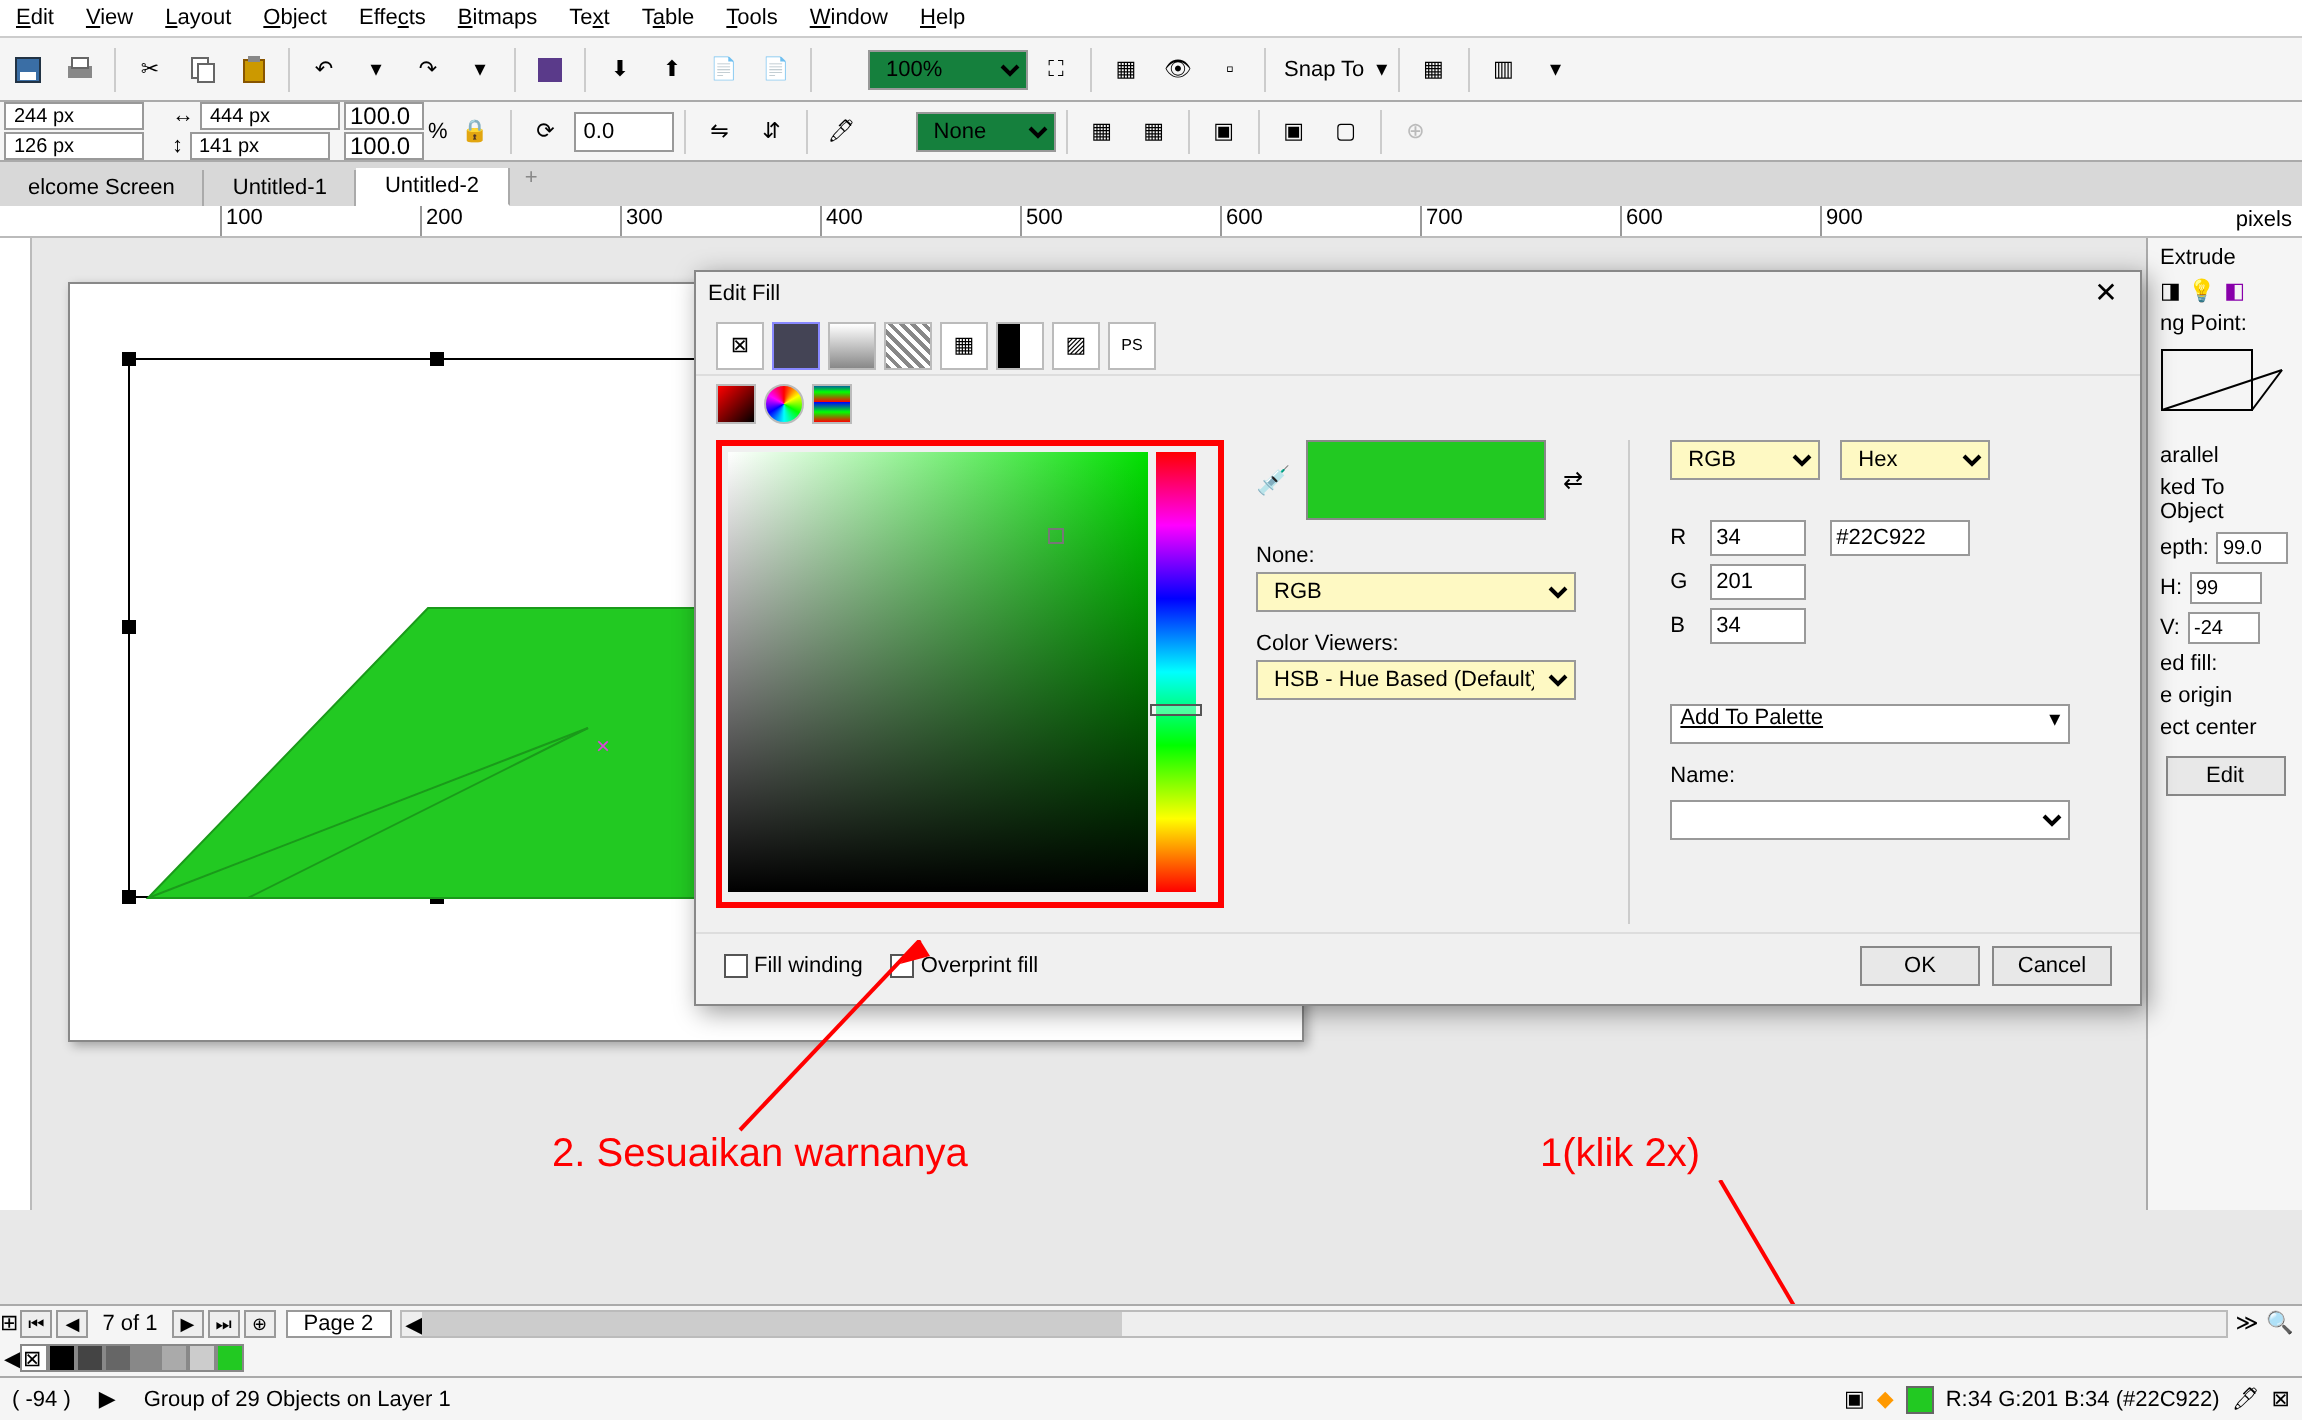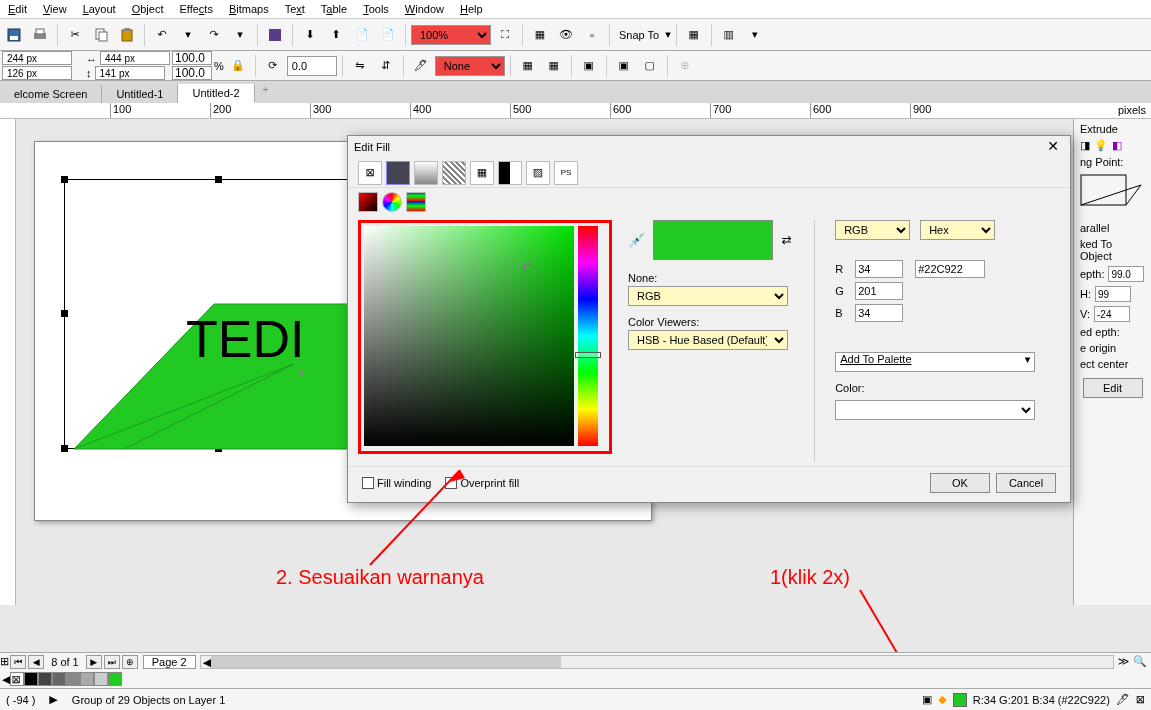--- a/index.html
+++ b/index.html
@@ -3,21 +3,21 @@
 <meta charset="utf-8">
 <style>
 * { box-sizing: border-box; margin: 0; padding: 0; font-family: "Segoe UI", Tahoma, sans-serif; font-size: 11px; }
 body { background: #e8e8e8; width: 1151px; height: 710px; overflow: hidden; position: relative; color: #000; }
 .menu-bar { background: #fff; height: 19px; display: flex; align-items: center; padding-left: 0; border-bottom: 1px solid #ccc; }
 .menu-item { padding: 2px 8px; cursor: default; }
 .menu-item u { text-decoration: underline; }
 .toolbar { background: #f5f5f5; height: 32px; display: flex; align-items: center; padding: 0 2px; border-bottom: 1px solid #aaa; gap: 2px; }
 .tb-btn { width: 24px; height: 24px; display: flex; align-items: center; justify-content: center; background: transparent; border: 1px solid transparent; }
 .tb-sep { width: 1px; height: 22px; background: #ccc; margin: 0 3px; }
-.zoom-select { height: 20px; width: 80px; border: 1px solid #999; background: #ef4444; padding: 0 4px; }
+.zoom-select { height: 20px; width: 80px; border: 1px solid #999; background: #15803d; padding: 0 4px; margin-left: 23px; }
 .prop-bar { background: #f5f5f5; height: 30px; display: flex; align-items: center; border-bottom: 1px solid #aaa; padding: 0 2px; gap: 2px; }
 .coord-box { width: 70px; height: 14px; border: 1px solid #999; background: #fff; padding: 0 4px; font-size: 10px; }
 .coords { display: flex; flex-direction: column; gap: 1px; }
 .coords-pair { display: flex; align-items: center; gap: 3px; }
 .pct { display: flex; flex-direction: column; gap: 1px; }
 .pct-field { width: 40px; height: 14px; border: 1px solid #999; background: #fff; padding: 0 2px; font-size: 12px; }
 .rotate-field { width: 50px; height: 20px; border: 1px solid #999; background: #fff; padding: 0 4px; }
 .tabs-bar { background: #d8d8d8; height: 22px; display: flex; align-items: flex-end; }
 .doc-tab { padding: 3px 14px; background: #d8d8d8; border-right: 1px solid #aaa; font-size: 11px; }
 .doc-tab.active { background: #fff; border-bottom: 1px solid #fff; }
@@ -247,21 +247,20 @@
       <div class="handle h-e"></div>
       <div class="handle h-sw"></div>
       <div class="handle h-s"></div>
       <div class="handle h-se"></div>
     </div>
     <svg class="extrude-shape" width="320" height="200">
       <polygon points="10,180 150,35 310,35 310,180" fill="#22c922" stroke="#1a9a1a"></polygon>
       <line x1="10" y1="180" x2="230" y2="95" stroke="#1a9a1a"></line>
       <line x1="60" y1="180" x2="230" y2="95" stroke="#1a9a1a"></line>
     </svg>
-    <div style="position:absolute;left:170px;top:190px;font-size:52px;font-weight:400;color:#000;font-family:Arial">TEDI</div>
     <span style="position:absolute;left:282px;top:247px;color:#d4d;font-size:12px">×</span>
   </div>
 
   <div class="side-panel">
     <div class="panel-title">Extrude</div>
     <div class="panel-row">
       <span>◨</span>
       <span style="color:#f90">💡</span>
       <span style="color:#80a">◧</span>
     </div>
@@ -278,21 +277,21 @@
         <input class="panel-field" value="99.0" style="">
       </div>
     <div class="panel-row">
         <span>H:</span>
         <input class="panel-field" value="99" style="">
       </div>
     <div class="panel-row">
         <span>V:</span>
         <input class="panel-field" value="-24" style="">
       </div>
-    <div class="panel-row">ed epth:</div>
+    <div class="panel-row">ed fill:</div>
     <div class="panel-row">e origin</div>
     <div class="panel-row">ect center</div>
     <div class="btn" style="margin:6px auto">Edit</div>
   </div>
 </div>
 
 <div class="dialog">
   <div class="dlg-title">
     <span>Edit Fill</span>
     <span class="dlg-close">✕</span>
@@ -347,21 +346,21 @@
       </div>
       <div class="rgb-row">
         <span class="ch">G</span>
         <input class="rgb-spin" value="201" style="">
       </div>
       <div class="rgb-row">
         <span class="ch">B</span>
         <input class="rgb-spin" value="34" style="">
       </div>
       <div class="pal-combo"><span>Add To Palette</span> <span style="float:right">▾</span></div>
-      <div class="lbl" style="margin-top:10px">Color:</div>
+      <div class="lbl" style="margin-top:10px">Name:</div>
       <select class="name-field"></select>
     </div>
   </div>
   <div class="dlg-bottom">
     <div class="checks">
       <label class="chk">
           <span class="chk-box"></span>
           <span>Fill winding</span>
         </label>
       <label class="chk">
@@ -384,21 +383,21 @@
 <svg class="line2">
     <line x1="10" y1="0" x2="60" y2="85" stroke="#f00" stroke-width="2"></line>
     <polygon points="60,85 50,75 62,72" fill="#f00"></polygon>
   </svg>
 <div class="annot2">1(klik 2x)</div>
 
 <div class="page-nav">
   <span>⊞</span>
   <div class="pn-btn">⏮</div>
   <div class="pn-btn">◀</div>
-  <span style="padding:0 6px">8 of 1</span>
+  <span style="padding:0 6px">7 of 1</span>
   <div class="pn-btn">▶</div>
   <div class="pn-btn">⏭</div>
   <div class="pn-btn">⊕</div>
   <div class="page-tab">Page 2</div>
   <div class="hscroll">
     <span style="position:absolute;left:2px">◀</span>
     <div class="hscroll-thumb"></div>
   </div>
   <span>≫</span>
   <span style="margin:0 4px">🔍</span>

